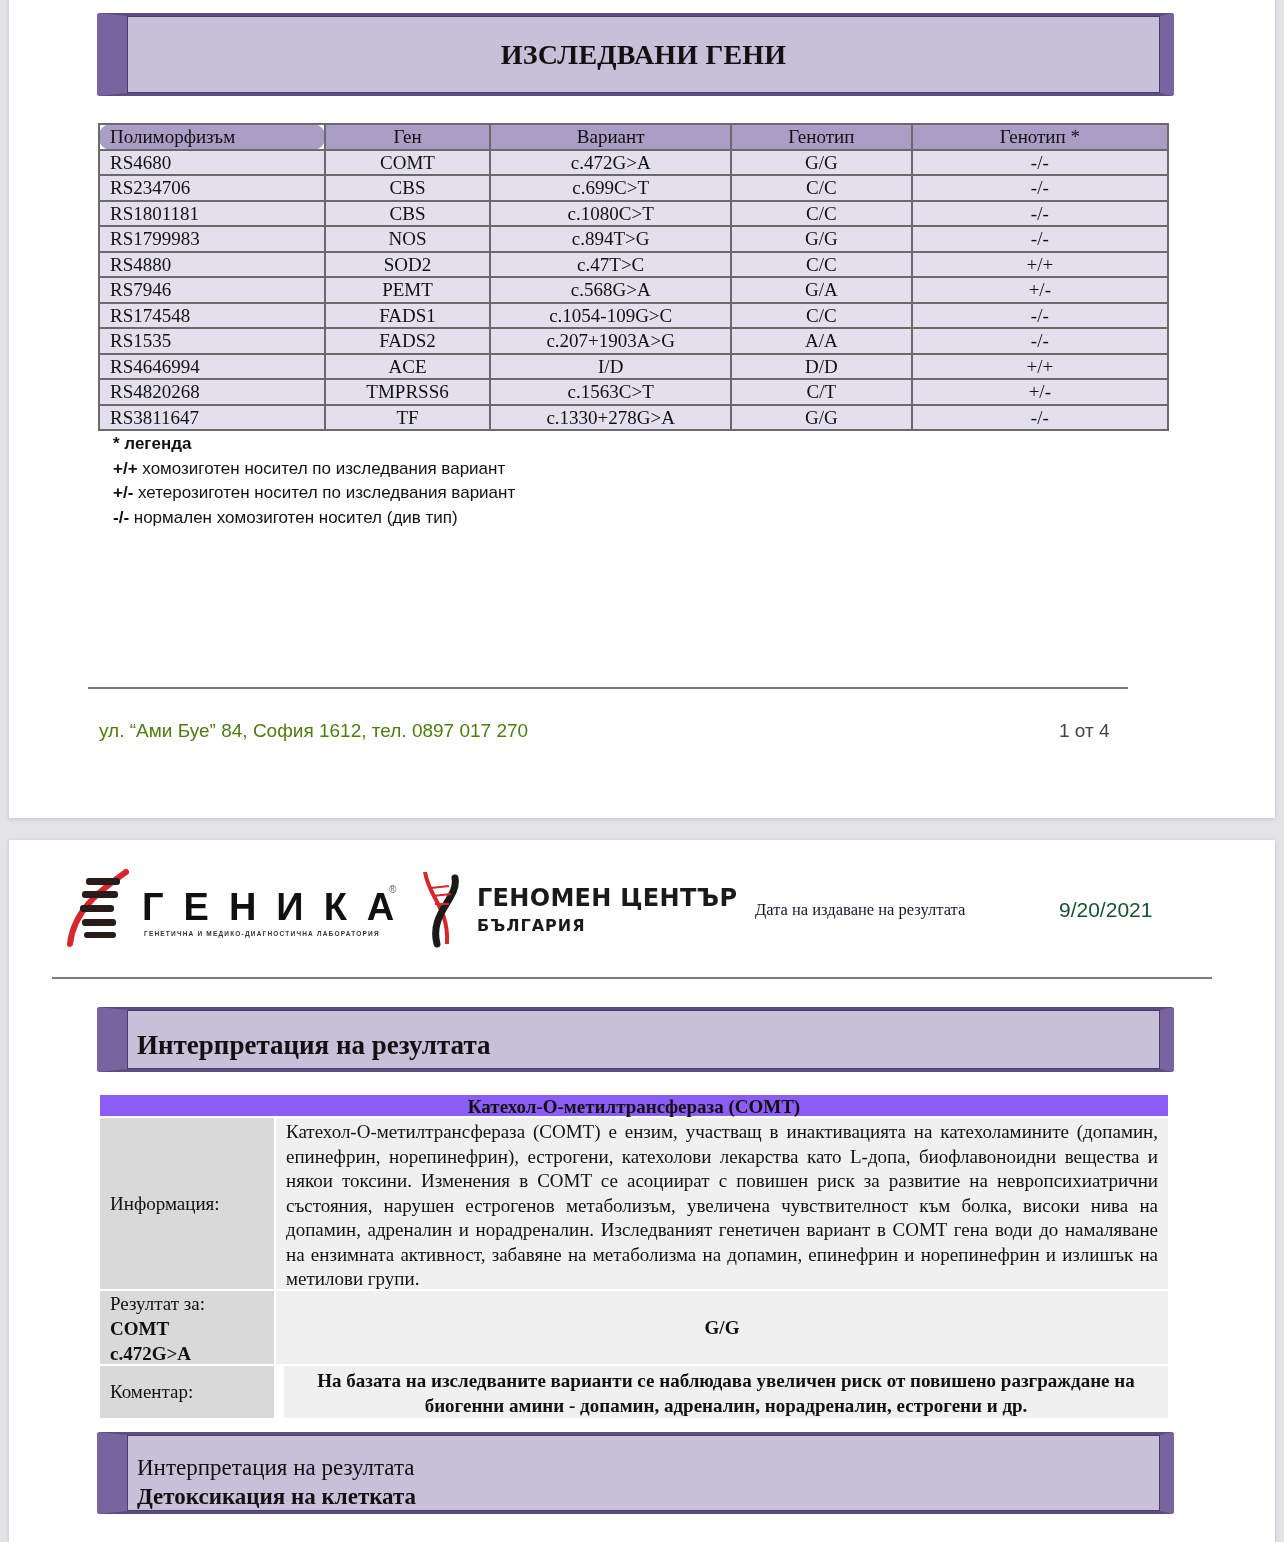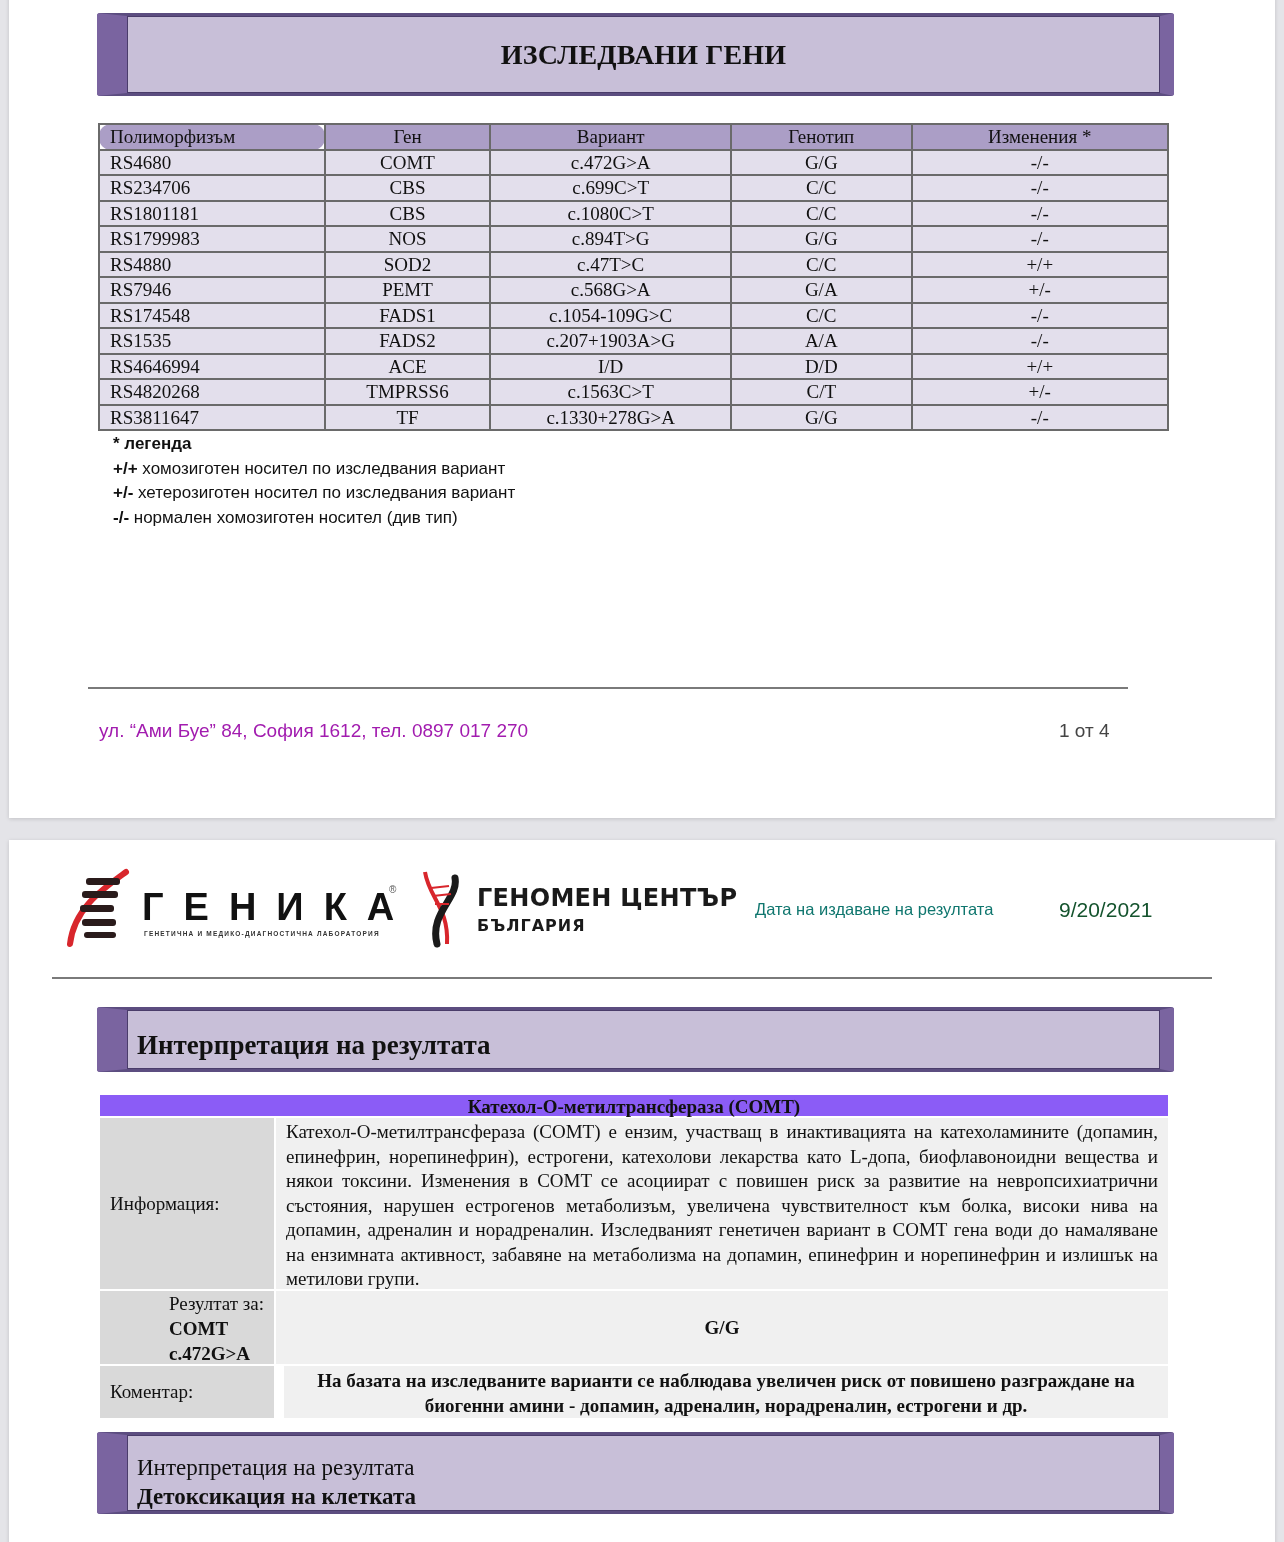--- a/index.html
+++ b/index.html
@@ -68,21 +68,21 @@
     font-size: 17px; line-height: 24.5px;
     color: #111;
   }
   .legend b { font-weight: bold; }
 
   .footer-rule {
     position: absolute; left: 79px; top: 697px; width: 1040px; height: 2px; background: #7a7a7a;
   }
   .footer-address {
     position: absolute; left: 90px; top: 730px;
-    font-family: "Liberation Sans", sans-serif; font-size: 19px; color: #a21caf;
+    font-family: "Liberation Sans", sans-serif; font-size: 19px; color: #4d7c0f;
   }
   .footer-page {
     position: absolute; left: 1050px; top: 730px;
     font-family: "Liberation Sans", sans-serif; font-size: 19px; color: #444;
   }
 
   
   .logo-geneka { position: absolute; left: 55px; top: 28px; width: 340px; height: 80px; }
   .geneka-word {
     position: absolute; left: 78px; top: 18px;
@@ -104,21 +104,21 @@
     font-family: "DejaVu Sans", sans-serif; font-size: 24px; font-weight: bold; color: #1a1a1a;
     letter-spacing: 0.3px;
   }
   .genomen-sub {
     position: absolute; left: 58px; top: 48px;
     font-family: "DejaVu Sans", sans-serif; font-size: 16px; font-weight: bold; color: #1a1a1a;
     letter-spacing: 1px;
   }
   .issue-label {
     position: absolute; left: 746px; top: 60px;
-    font-family: Liberation Sans, sans-serif; font-size: 16.5px; color: #0f766e;
+    font-family: Liberation Serif, serif; font-size: 16.5px; color: #0f172a;
   }
   .issue-date {
     position: absolute; left: 1050px; top: 58px;
     font-family: "Liberation Sans", sans-serif; font-size: 21px; color: #14532d;
   }
   .header-rule { position: absolute; left: 43px; top: 137px; width: 1160px; height: 2px; background: #7a7a7a; }
 
   
   .interp {
     position: absolute; left: 91px; top: 255px; width: 1068px;
@@ -148,21 +148,21 @@
     <div class="banner-title-center">ИЗСЛЕДВАНИ ГЕНИ</div>
   </div>
 
   <table class="genes">
     <thead>
       <tr>
         <th class="c1">Полиморфизъм</th>
         <th class="c2">Ген</th>
         <th class="c3">Вариант</th>
         <th class="c4">Генотип</th>
-        <th class="c5">Изменения *</th>
+        <th class="c5">Генотип *</th>
       </tr>
     </thead>
     <tbody id="genes-body">
         <tr>
           <td>RS4680</td>
           <td>COMT</td>
           <td>c.472G&gt;A</td>
           <td>G/G</td>
           <td>-/-</td>
         </tr>
@@ -286,21 +286,21 @@
     <div class="banner-title-left">Интерпретация на резултата</div>
   </div>
 
   <div class="interp">
     <div class="interp-title">Катехол-О-метилтрансфераза (COMT)</div>
     <div class="irow" style="height:173px;">
       <div class="icell-label">Информация:</div>
       <div class="icell-val info-text">Катехол-О-метилтрансфераза (COMT) е ензим, участващ в инактивацията на катехоламините (допамин, епинефрин, норепинефрин), естрогени, катехолови лекарства като L-допа, биофлавоноидни вещества и някои токсини. Изменения в COMT се асоциират с повишен риск за развитие на невропсихиатрични състояния, нарушен естрогенов метаболизъм, увеличена чувствителност към болка, високи нива на допамин, адреналин и норадреналин. Изследваният генетичен вариант в COMT гена води до намаляване на ензимната активност, забавяне на метаболизма на допамин, епинефрин и норепинефрин и излишък на метилови групи.</div>
     </div>
     <div class="irow" style="height:75px;">
-      <div class="icell-label" style="padding:0; align-items:flex-start;justify-content:flex-end;">
+      <div class="icell-label" style="padding:0; align-items:flex-start;">
         <div style="padding-top:0;">
           <span class="result-label">Резултат за:</span>
           <span class="result-label"><b>COMT</b></span>
           <span class="result-label"><b>c.472G&gt;A</b></span>
         </div>
       </div>
       <div class="icell-val result-val">G/G</div>
     </div>
     <div class="irow" style="height:52px; border-bottom:none;gap:8px;">
       <div class="icell-label">Коментар:</div>

